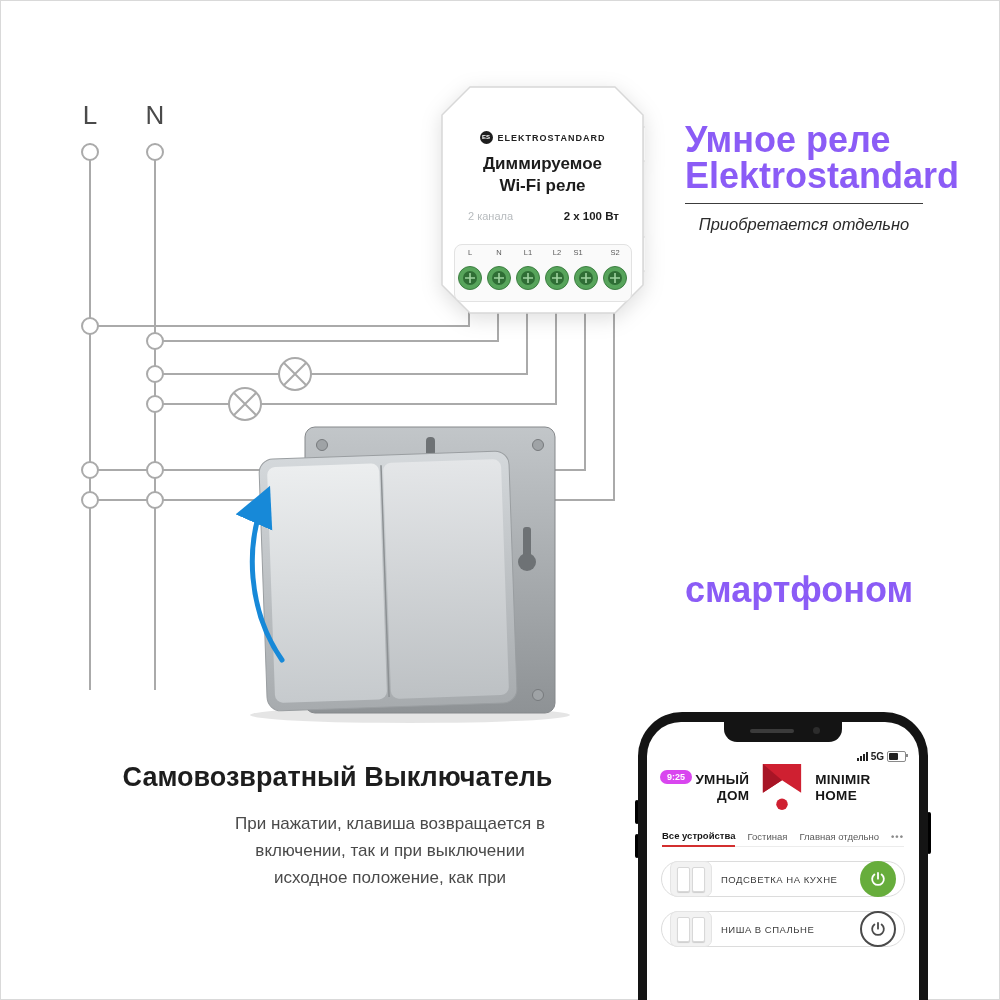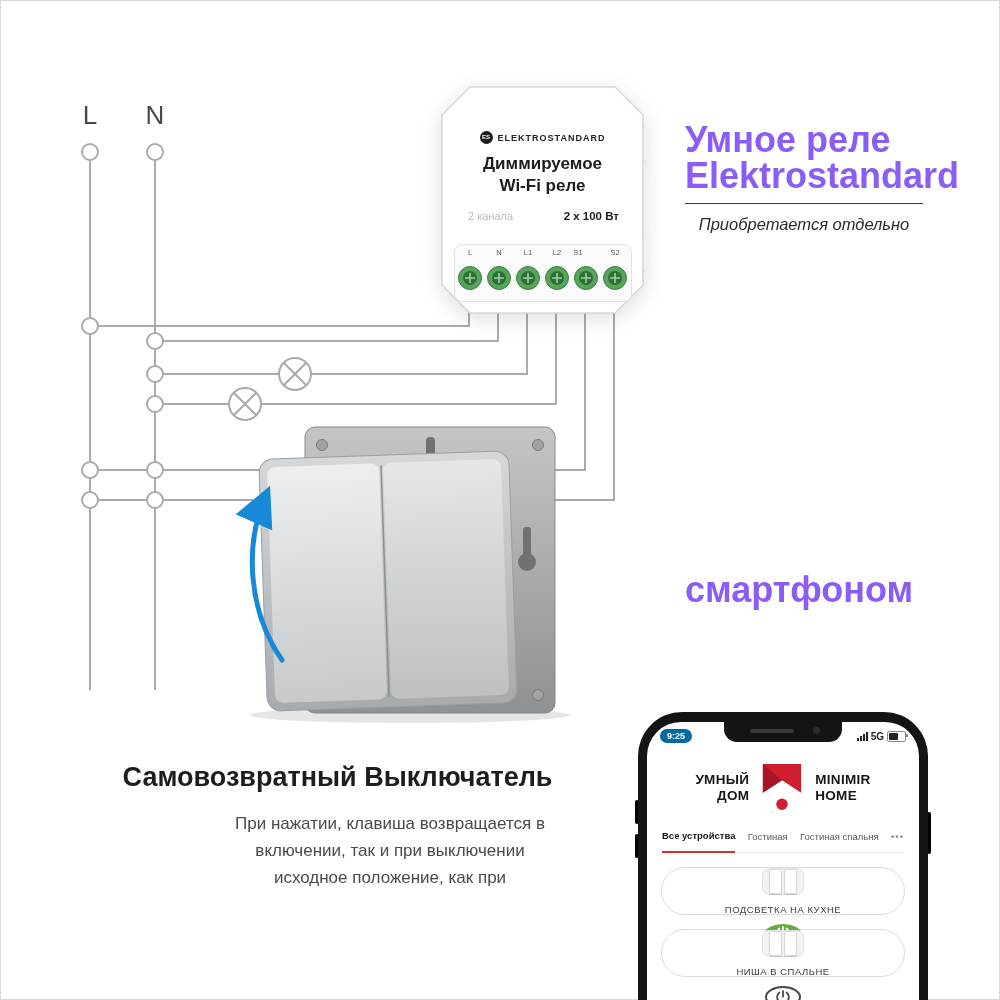--- a/index.html
+++ b/index.html
@@ -38,38 +38,38 @@
   
   .phone{position:absolute;left:638px;top:712px;width:290px;height:300px;z-index:4;}
   .phone-frame{position:absolute;inset:0;background:#141414;border-radius:44px 44px 0 0;padding:10px 9px;box-sizing:border-box;}
   .side-btn{position:absolute;background:#000;border-radius:2px;}
   .screen{position:relative;width:100%;height:100%;background:#fff;border-radius:34px 34px 0 0;overflow:hidden;}
   .notch{position:absolute;top:0;left:50%;transform:translateX(-50%);width:118px;height:20px;
          background:#141414;border-radius:0 0 13px 13px;}
   .speaker{position:absolute;top:7px;left:26px;width:44px;height:4px;background:#3b3b3b;border-radius:2px;}
   .camera{position:absolute;top:5px;right:22px;width:7px;height:7px;background:#2c2c2c;border-radius:50%;}
   .statusbar{position:absolute;top:7px;left:13px;right:13px;display:flex;justify-content:space-between;align-items:center;}
-  .time-pill{background:#0369a1;color:#fff;font-size:9px;font-weight:bold;padding:2px 7px;border-radius:9px;}
+  .time-pill{background:#d946ef;color:#fff;font-size:9px;font-weight:bold;padding:2px 7px;border-radius:9px;margin-top:41px;}
   .status-right{display:flex;align-items:center;gap:3px;}
   .sig{display:flex;align-items:flex-end;gap:1px;}
   .sig i{display:block;width:2px;background:#222;}
   .net{font-size:10px;font-weight:bold;color:#222;}
   .batt{width:17px;height:9px;border:1px solid #8a8a8a;border-radius:2px;position:relative;}
   .batt i{position:absolute;left:1px;top:1px;bottom:1px;width:9px;background:#222;border-radius:1px;}
   .batt:after{content:"";position:absolute;right:-3px;top:2px;width:2px;height:3px;background:#8a8a8a;}
   .app-header{display:flex;justify-content:center;align-items:center;gap:11px;margin-top:40px;}
   .brand-l{font-size:13.5px;font-weight:800;line-height:1.15;text-align:right;letter-spacing:.3px;color:#161616;}
   .brand-r{font-size:13.5px;font-weight:800;line-height:1.15;text-align:left;letter-spacing:.3px;color:#161616;}
   .tabs{display:flex;justify-content:space-between;align-items:flex-end;margin:16px 15px 0 15px;
         border-bottom:1px solid #ececec;padding-bottom:0;}
-  .tab{font-size:9.5px;color:#5a5a5a;padding-bottom:10px;}
+  .tab{font-size:9.5px;color:#5a5a5a;padding-bottom:4px;}
   .tab.active{color:#161616;font-weight:bold;border-bottom:2.5px solid #d32f2f;margin-bottom:-1px;}
   .tab.dots{color:#8a8a8a;font-weight:bold;letter-spacing:1px;}
-  .card{display:flex;align-items:center;gap:9px;margin:14px 14px 0 14px;height:48px;
-        border:1px solid #dcdcdc;border-radius:25px;padding:0 8px;box-sizing:border-box;flex-direction:column;}
+  .card{display:flex;align-items:center;gap:9px;margin:14px 14px 0 14px;height:36px;
+        border:1px solid #dcdcdc;border-radius:25px;padding:0 8px;box-sizing:border-box;}
   .thumb{width:40px;height:34px;border-radius:7px;background:#f2f2f2;border:1px solid #e4e4e4;
          display:flex;align-items:center;justify-content:center;gap:2px;}
   .thumb i{display:block;width:11px;height:23px;background:#fff;border:1px solid #d8d8d8;border-radius:2px;
            box-shadow:0 1px 1px rgba(0,0,0,.15);}
   .card-label{flex:1;font-size:9.5px;letter-spacing:.5px;color:#3c3c3c;}
   .pwr{width:36px;height:36px;border-radius:50%;display:flex;align-items:center;justify-content:center;box-sizing:border-box;}
   .pwr.on{background:#67ad3c;}
   .pwr.off{background:#fff;border:2px solid #4a4a4a;}
 </style>
 </head>
@@ -265,21 +265,21 @@
           </svg>
           <div class="brand-r">
             <div>MINIMIR</div>
             <div>HOME</div>
           </div>
         </div>
 
         <div class="tabs">
           <span class="tab active">Все устройства</span>
           <span class="tab">Гостиная</span>
-          <span class="tab">Гостиная спальня</span>
+          <span class="tab">Главная отдельно</span>
           <span class="tab dots">•••</span>
         </div>
 
         <div class="card">
           <span class="thumb">
               <i></i>
               <i></i>
             </span>
           <span class="card-label">ПОДСВЕТКА НА КУХНЕ</span>
           <span class="pwr on">

